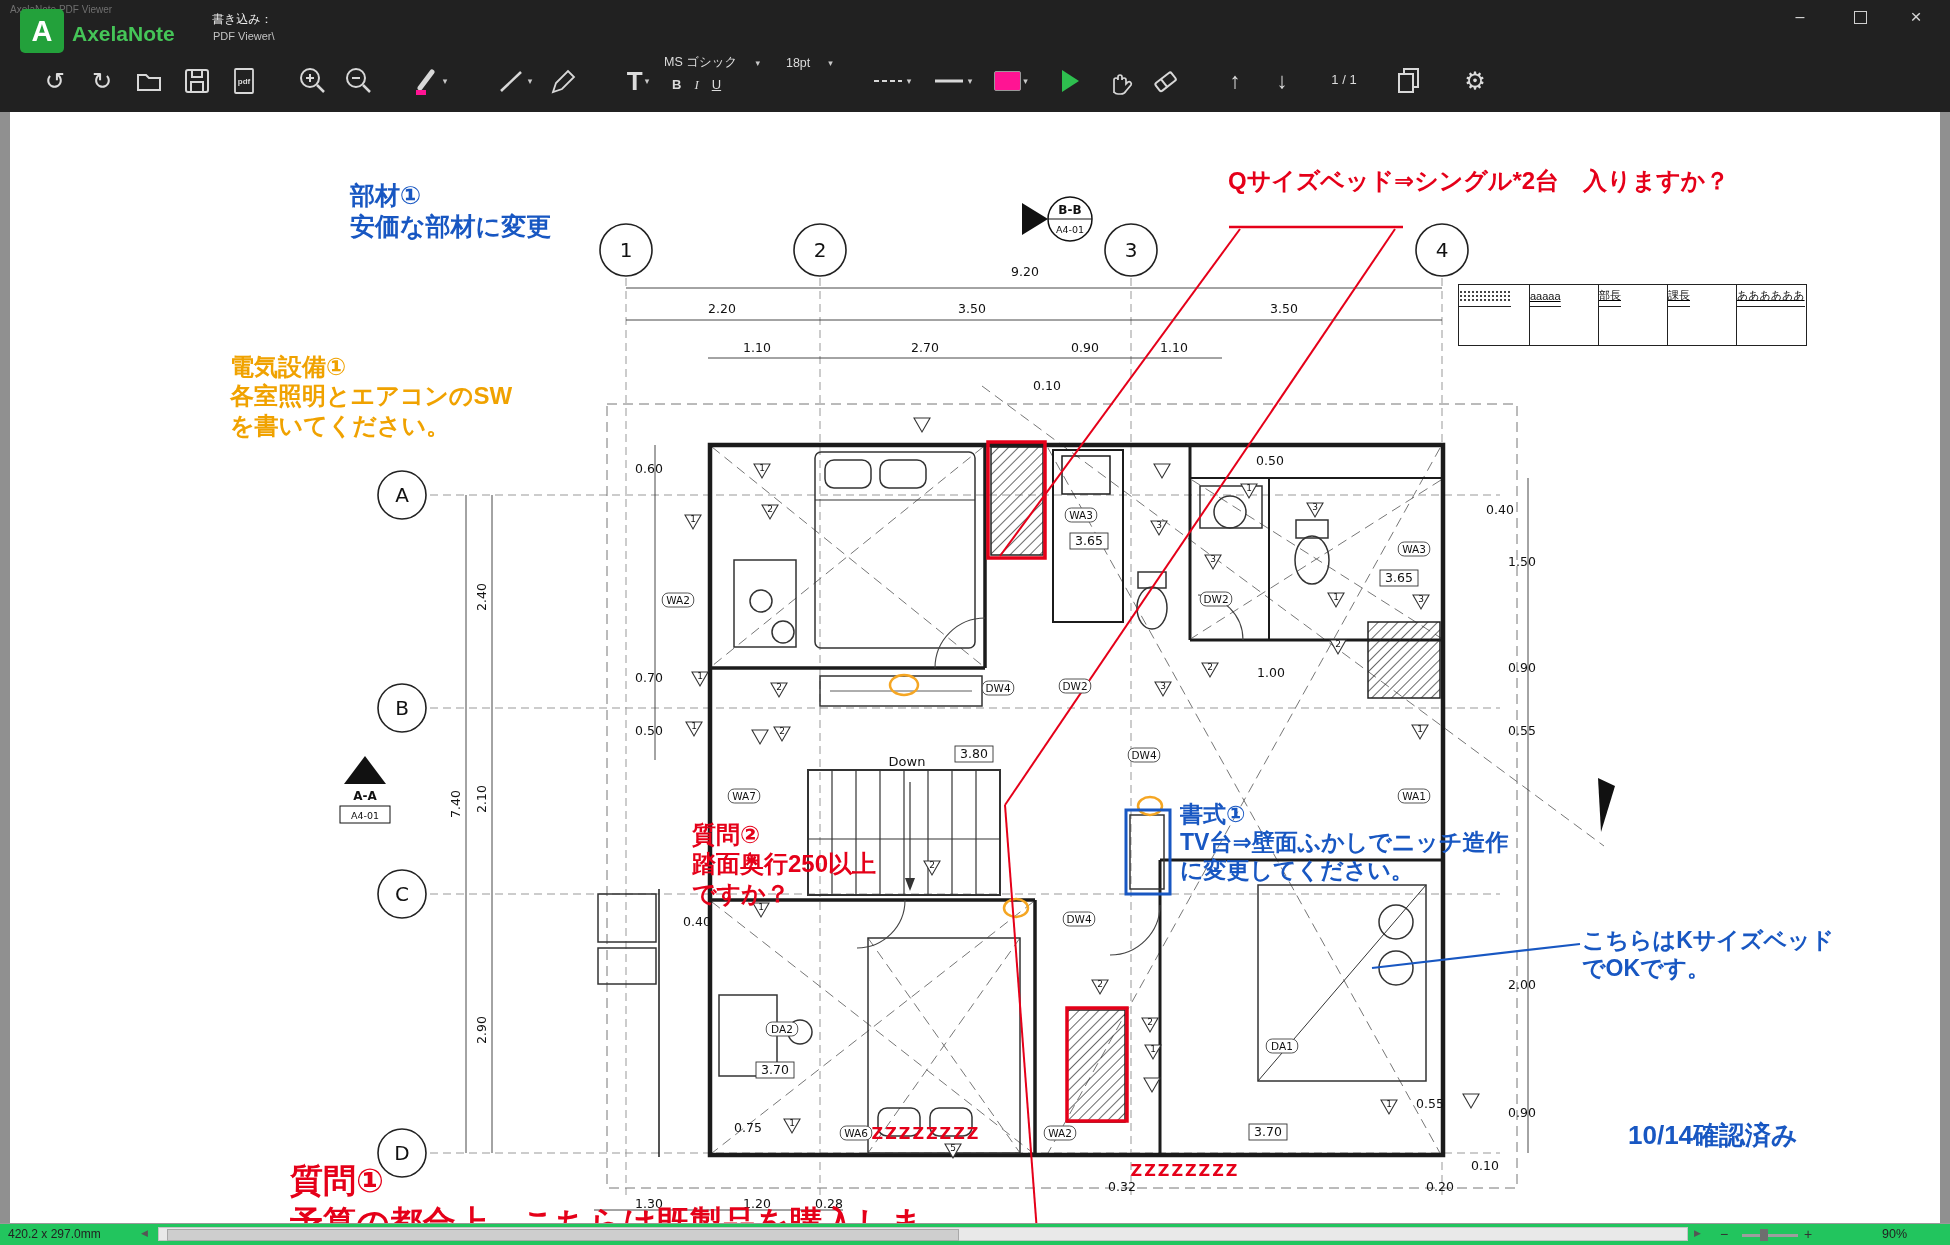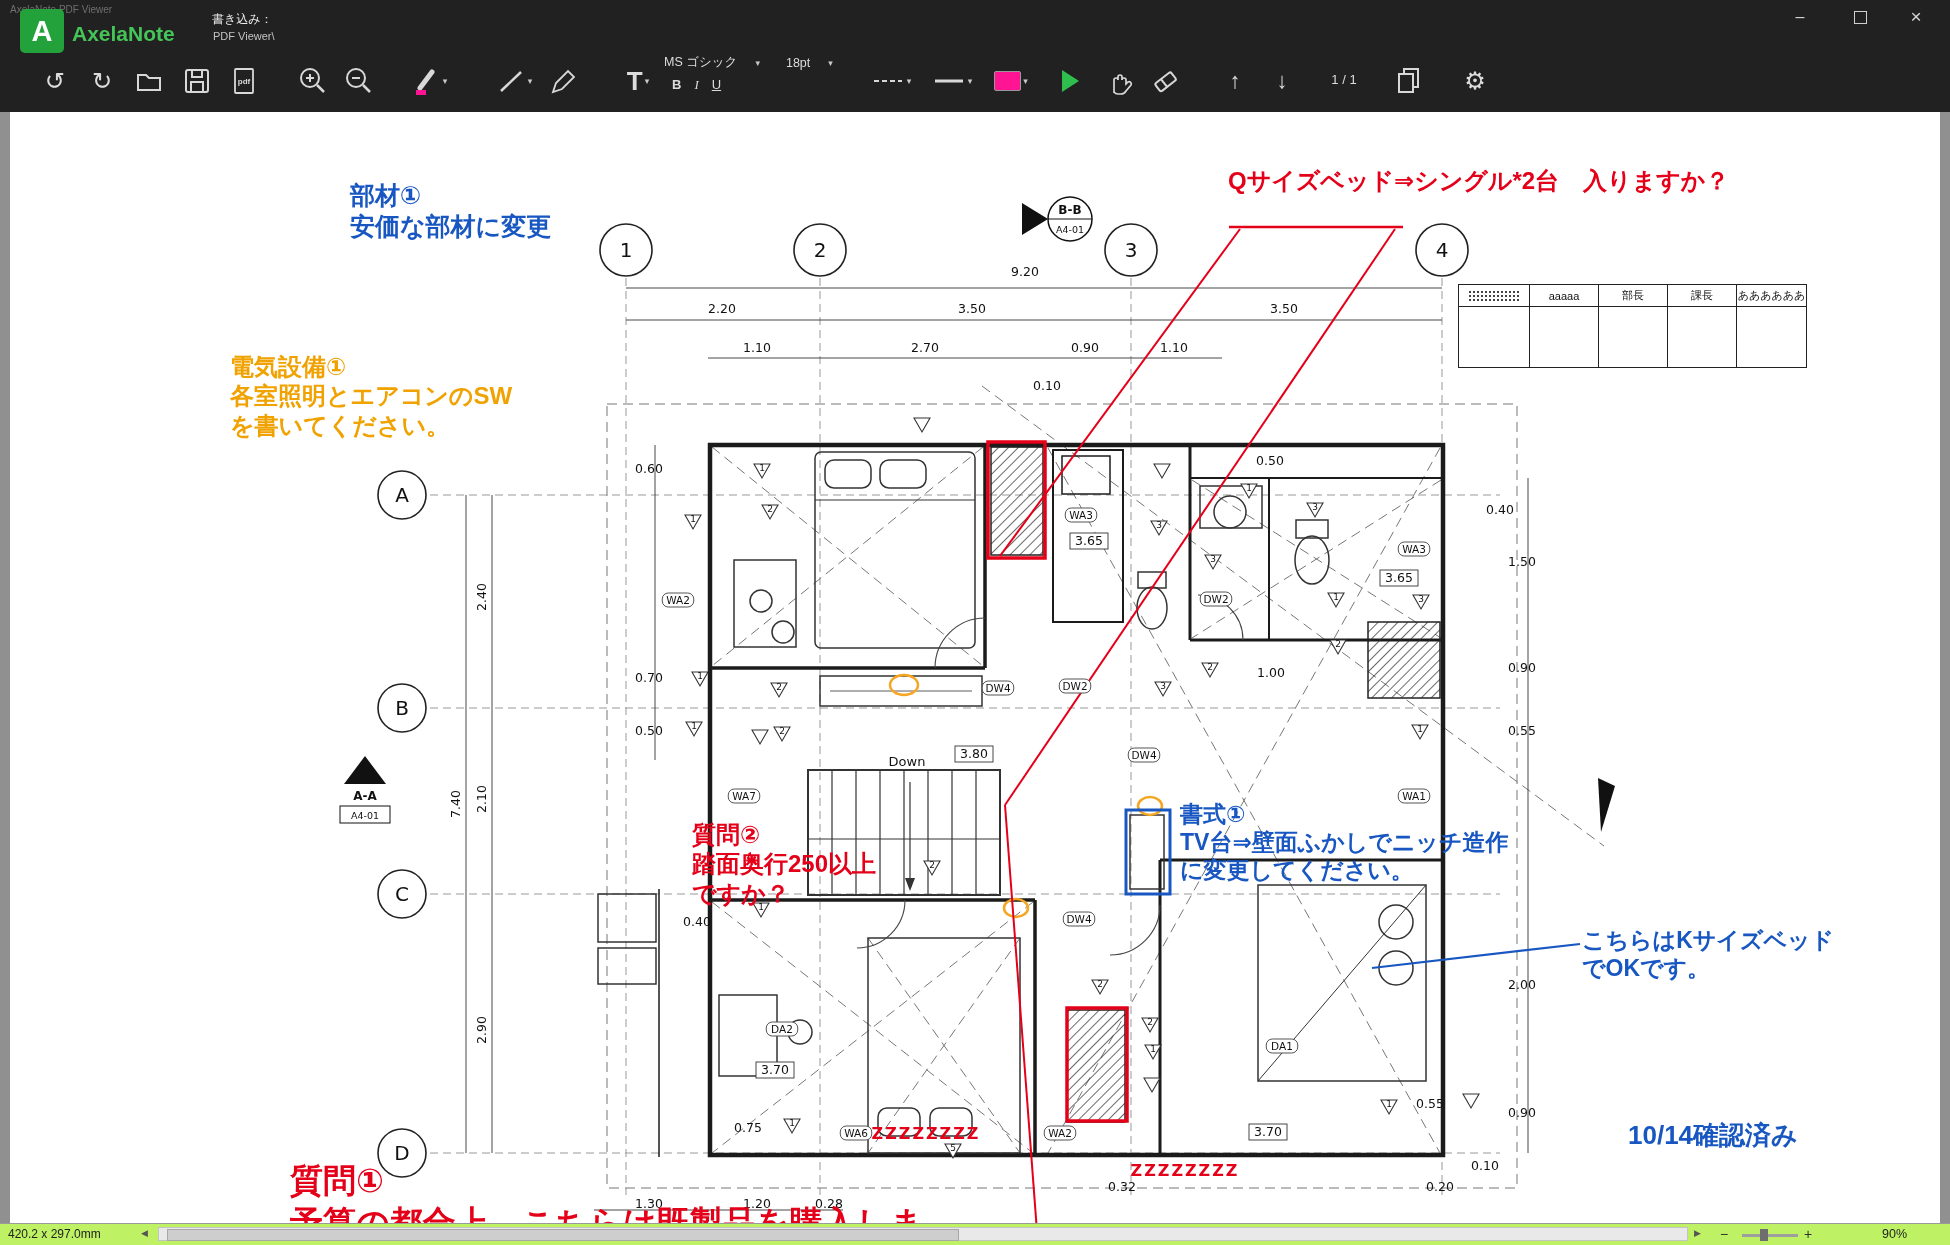--- a/index.html
+++ b/index.html
@@ -50,28 +50,28 @@
   .sec{font:bold 12px "DejaVu Sans",sans-serif;text-anchor:middle;fill:#111;}
   .secs{font:9.5px "DejaVu Sans",sans-serif;text-anchor:middle;fill:#111;}
 
   
   .ann{position:absolute;z-index:3;font-weight:bold;line-height:1.22;white-space:nowrap;}
   .ann span{display:block;}
   .blue{color:#1857c2}.red{color:#e50019}.orange{color:#f0a200}
 
   
   .dwg-table{position:absolute;left:1458px;top:284px;z-index:3;border:1px solid #222;display:flex;background:#fff;}
-  .dwg-col{border-right:1px solid #222;display:flex;flex-direction:column;}
+  .dwg-col{border-right:1px solid #222;display:flex;flex-direction:row;text-decoration:underline;}
   .dwg-col:last-child{border-right:none;}
   .dwg-th{height:21px;border-bottom:1px solid #222;font-size:11px;display:flex;align-items:center;justify-content:center;color:#111;}
   .dwg-td{height:60px;}
   .dots{width:52px;height:11px;background-image:radial-gradient(#444 1px,transparent 1.2px);background-size:4px 4px;}
 
   
-  .statusbar{position:absolute;left:0;bottom:0;width:1950px;height:21px;background:#bef264;border-top:1px solid #9a9a9a;z-index:6;}
+  .statusbar{position:absolute;left:0;bottom:0;width:1950px;height:21px;background:#22c55e;border-top:1px solid #9a9a9a;z-index:6;}
   .size-lbl{position:absolute;left:8px;top:3px;font-size:12px;color:#222;}
   .sarrow{position:absolute;top:4px;font-size:9px;color:#555;}
   .track{position:absolute;left:158px;top:3px;width:1530px;height:14px;background:#e9e9e9;border:1px solid #c4c4c4;box-sizing:border-box;}
   .thumb{position:absolute;left:8px;top:1px;width:790px;height:10px;background:#cecece;border:1px solid #a8a8a8;}
   .zbtn{position:absolute;top:2px;font-size:14px;color:#333;}
   .zslider{position:absolute;left:1742px;top:10px;width:56px;height:3px;background:#9e9e9e;}
   .zthumb{position:absolute;left:18px;top:-5px;width:8px;height:12px;background:#6e6e6e;}
   .zpct{position:absolute;left:1882px;top:3px;font-size:12.5px;color:#222;}
 </style>
 </head>

